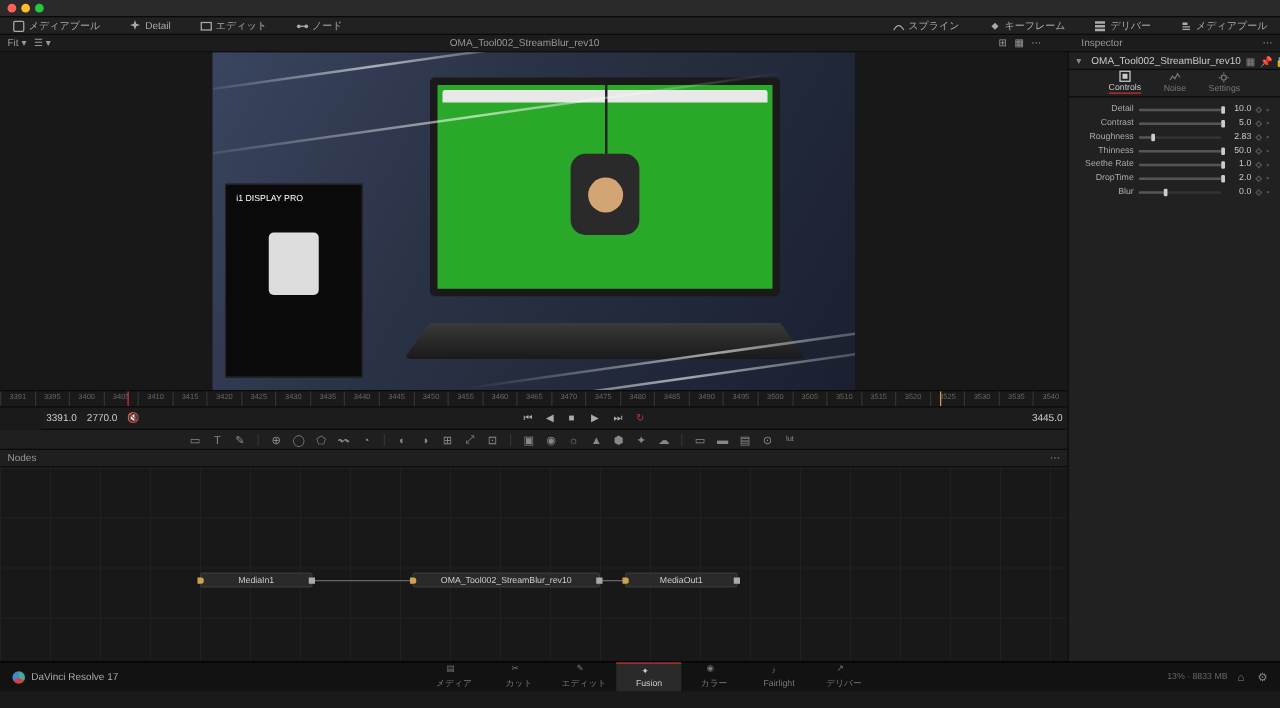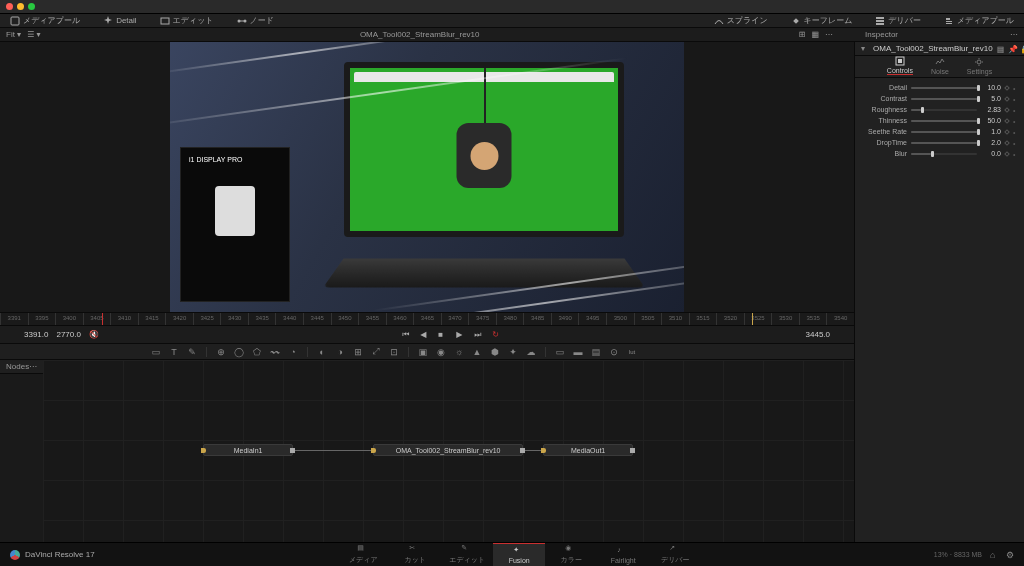--- a/index.html
+++ b/index.html
@@ -39,33 +39,33 @@
 .box .prod { width: 40px; height: 50px; background: #ddd; margin: 15px auto; border-radius: 4px; }
 .streaks { position: absolute; inset: 0; pointer-events: none; }
 .streak { position: absolute; height: 2px; background: linear-gradient(90deg, transparent, rgba(255,255,255,0.6), transparent); transform: rotate(-8deg); }
 
 
 .ruler { height: 14px; background: #1a1a1a; border-top: 1px solid #0a0a0a; border-bottom: 1px solid #0a0a0a; display: flex; align-items: center; font-size: 6px; color: #666; position: relative; overflow: hidden; }
 .ruler .tick { flex: 1; text-align: center; border-left: 1px solid #333; height: 100%; padding-top: 2px; }
 .ruler .ph { position: absolute; top: 0; width: 1px; height: 100%; background: #c93030; }
 
 
-.transport { height: 18px; background: #1c1c1c; display: flex; align-items: center; padding: 0 24px; font-size: 8px; border-bottom: 1px solid #0a0a0a; }
+.transport { height: 18px; background: #1c1c1c; display: flex; align-items: center; padding: 0 4px; font-size: 8px; border-bottom: 1px solid #0a0a0a; margin-left: 33px; }
 .transport .frame { color: #ccc; }
 .transport .ctr { flex: 1; display: flex; justify-content: center; gap: 8px; }
 .transport .pbtn { width: 10px; height: 10px; color: #aaa; cursor: pointer; }
 .transport .loop { color: #c93030; }
 
 
 .toolbar { height: 16px; background: #1f1f1f; display: flex; align-items: center; padding: 0 150px; gap: 6px; border-bottom: 1px solid #0a0a0a; }
 .toolbar .tb { width: 12px; height: 12px; color: #888; cursor: pointer; display: flex; align-items: center; justify-content: center; }
 .toolbar .tbsep { width: 1px; height: 10px; background: #333; margin: 0 2px; }
 
 
-.nodespanel { height: 182px; background: #1a1a1a; display: flex; flex-direction: row; }
+.nodespanel { height: 182px; background: #1a1a1a; display: flex; flex-direction: column; }
 .nodeshead { height: 14px; background: #1f1f1f; display: flex; align-items: center; padding: 0 6px; font-size: 8px; color: #999; border-bottom: 1px solid #0a0a0a; }
 .nodeshead .sp { flex: 1; }
 .nodegraph { flex: 1; position: relative; background: #181818; background-image: linear-gradient(#202020 1px, transparent 1px), linear-gradient(90deg, #202020 1px, transparent 1px); background-size: 40px 40px; }
 .node { position: absolute; width: 90px; height: 12px; background: #2a2a2a; border: 1px solid #3a3a3a; border-radius: 2px; font-size: 7px; color: #ccc; display: flex; align-items: center; justify-content: center; }
 .node .port { position: absolute; width: 5px; height: 5px; background: #888; top: 3px; }
 .node .port.l { left: -3px; background: #caa54a; border-radius: 0 2px 2px 0; }
 .node .port.r { right: -3px; background: #aaa; }
 .wire { position: absolute; height: 1px; background: #666; top: 90px; }
 
 
@@ -85,21 +85,21 @@
 .param { display: flex; align-items: center; height: 11px; gap: 4px; font-size: 7px; }
 .param .plabel { width: 46px; text-align: right; color: #aaa; }
 .param .slider { flex: 1; height: 2px; background: #333; position: relative; border-radius: 1px; }
 .param .slider .fill { position: absolute; height: 100%; background: #555; border-radius: 1px; }
 .param .slider .thumb { position: absolute; width: 3px; height: 6px; background: #ccc; top: -2px; border-radius: 1px; }
 .param .pval { width: 20px; text-align: right; color: #ccc; }
 .param .kf { width: 4px; height: 4px; border: 1px solid #555; transform: rotate(45deg); }
 .param .reset { width: 5px; height: 5px; color: #555; }
 
 
-.pagebar { position: absolute; left: 0; right: 0; bottom: 0; height: 24px; background: #121212; display: flex; align-items: center; border-top: 1px solid #000; }
+.pagebar { position: absolute; left: 0; right: 0; bottom: 13px; height: 24px; background: #121212; display: flex; align-items: center; border-top: 1px solid #000; }
 .appname { display: flex; align-items: center; gap: 5px; padding: 0 10px; font-size: 8px; color: #aaa; }
 .logo { width: 10px; height: 10px; background: conic-gradient(#4a9 0 120deg, #c44 120deg 240deg, #48c 240deg 360deg); border-radius: 50%; }
 .pagebar .sp { flex: 1; }
 .pages { display: flex; height: 100%; }
 .page { width: 52px; display: flex; flex-direction: column; align-items: center; justify-content: center; gap: 1px; font-size: 7px; color: #777; cursor: pointer; }
 .page.act { background: #2a2a2a; color: #ccc; border-top: 1px solid #c93030; }
 .page .pic { width: 12px; height: 10px; }
 .memstat { font-size: 7px; color: #666; padding-right: 8px; }
 .corner { display: flex; gap: 6px; padding-right: 8px; }
 .corner .ci { width: 10px; height: 10px; color: #888; }

